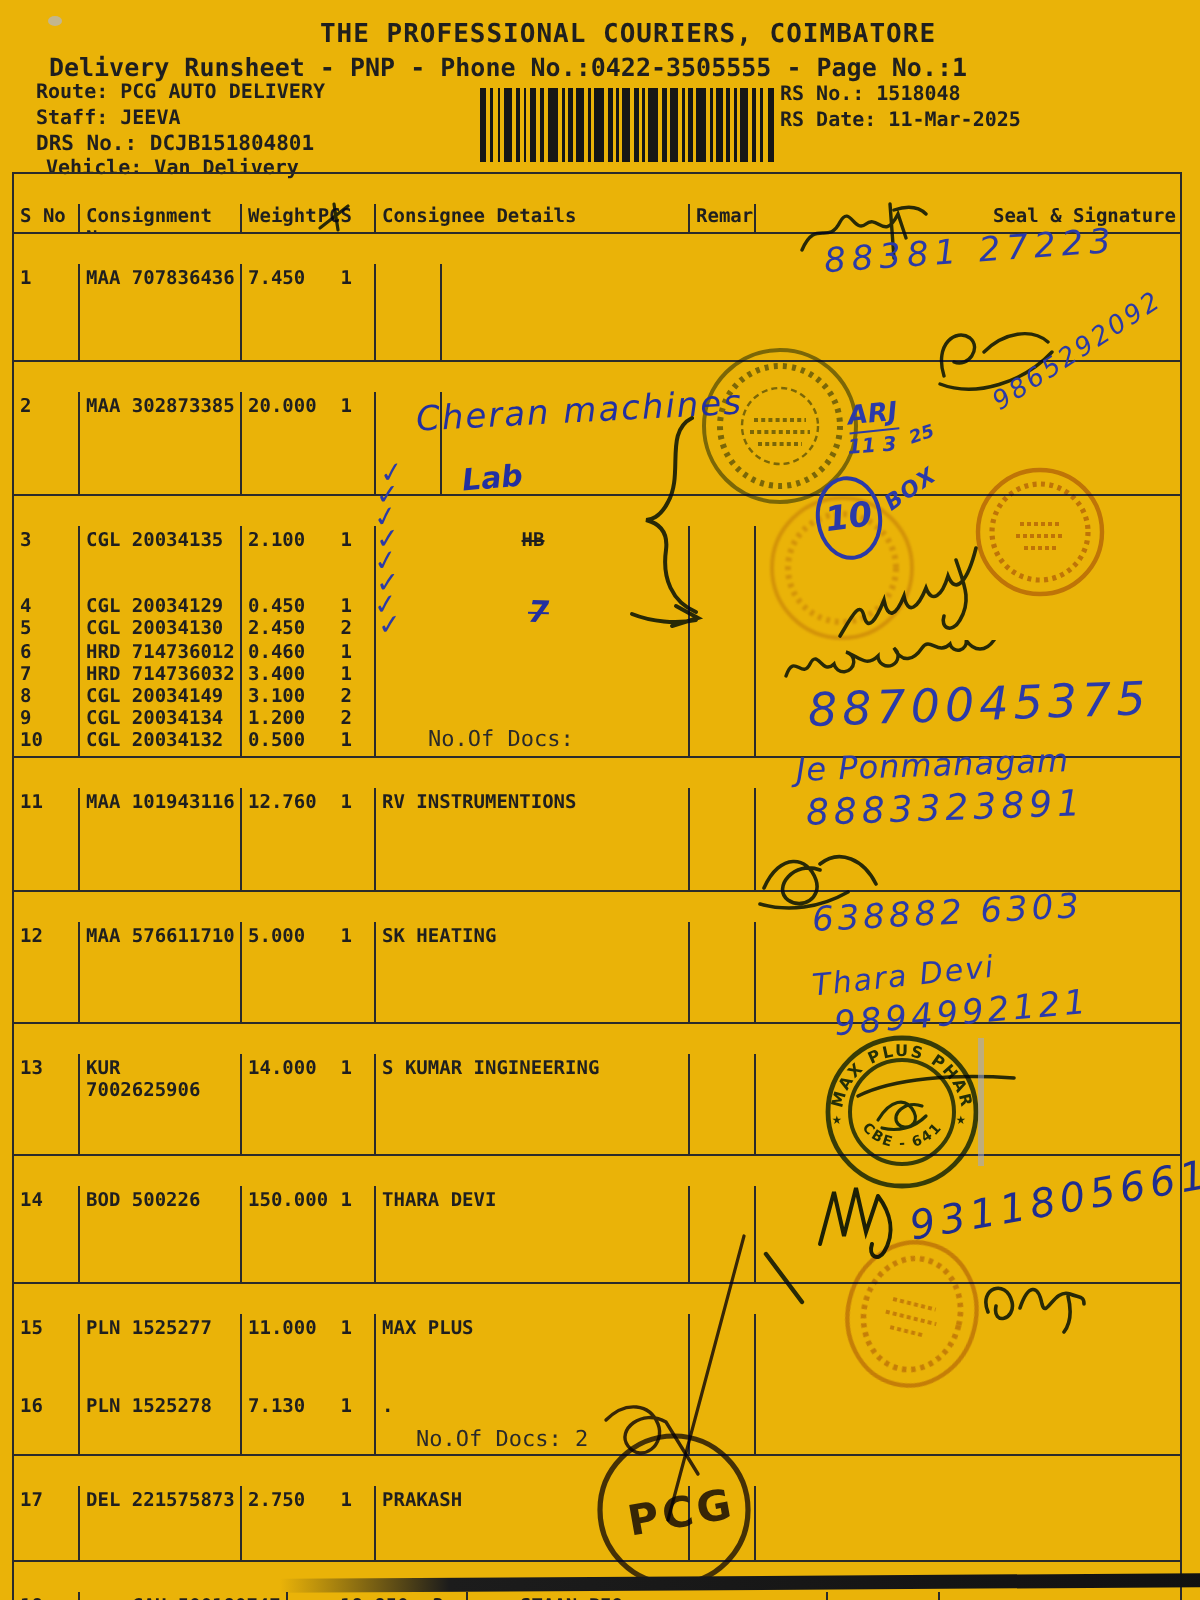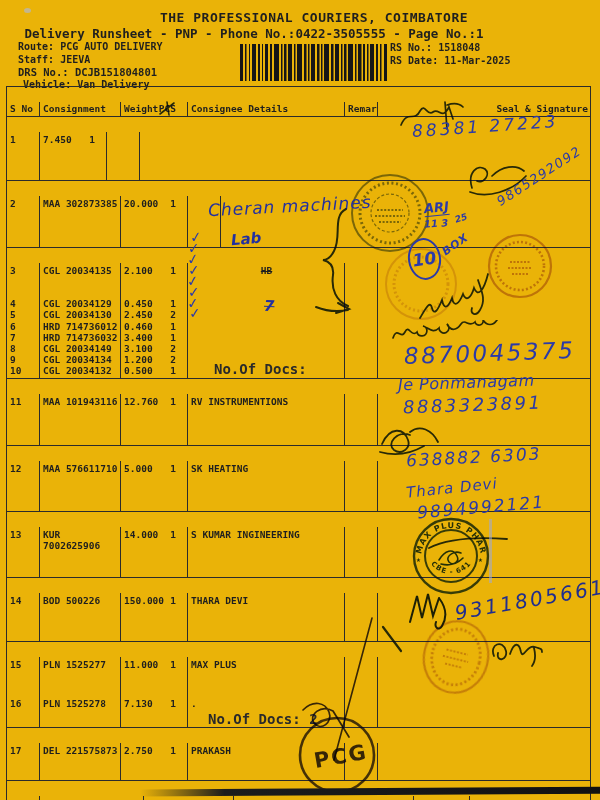--- a/index.html
+++ b/index.html
@@ -24,21 +24,21 @@
   .c { border-right:1.5px solid #2b2b2b; padding:2px 2px 0 3px; font-size:9.5px; font-weight:700; line-height:11.2px; overflow:hidden; }
   .c1{width:33px;} .c2{width:81px;} .c3{width:67px; display:flex;}
   .c4{width:157px;} .c5{width:33px;} .c6{flex:1; border-right:none;}
   .c3 .wt{} .c3 .pcs{ margin-left:auto; margin-right:9px; }
   .hdr .c { padding-top:1px; font-size:9.5px; }
   .hdr .c6 { text-align:right; }
   .stack .ln { display:flex; }
   .stack .ln .pcs { margin-left:auto; margin-right:9px; }
   .gap-after { margin-bottom:22px; }
   .gap-after15 { margin-bottom:28px; }
-  .docs-note { position:absolute; font-size:14px; font-weight:700; color:#2a2a2a; }
+  .docs-note { position:absolute; font-size:11px; font-weight:400; color:#2a2a2a; }
   .struck { text-decoration:line-through; }
   
   .ink { position:absolute; inset:0; pointer-events:none; }
   .hw { position:absolute; font-family:"DejaVu Sans", sans-serif; font-style:italic; color:#2b3aa8; white-space:nowrap; line-height:1; }
   .num { font-weight:500; }
   .svgink { position:absolute; mix-blend-mode:multiply; }
   .stamp { position:absolute; mix-blend-mode:multiply; }
   .check { position:absolute; color:#2b3aa8; font-size:14px; font-weight:700; font-family:"DejaVu Sans", sans-serif; }
   .circle10 { position:absolute; left:408px; top:238px; width:33px; height:42px; border:2.2px solid #2b3aa8; border-radius:50%; transform:rotate(-8deg); display:flex; align-items:center; justify-content:center; font-size:17px; font-weight:700; font-style:italic; color:#2b3aa8; font-family:"DejaVu Sans", sans-serif; }
   .foldline { position:absolute; left:489px; top:519px; width:2.5px; height:64px; background:#9aa8dc; opacity:.55; }
@@ -114,20 +114,21 @@
         <span class="wt">Weight</span>
         <span class="pcs">PCS</span>
       </div>
       <div class="c c4">Consignee Details</div>
       <div class="c c5">Remarks</div>
       <div class="c c6">Seal &amp; Signature</div>
     </div>
 
     <div class="trow" style="height:49px;">
       <div class="c c1">1</div>
+      <div class="c c2">MAA 707836436</div>
       <div class="c c3">
         <span class="wt">7.450</span>
         <span class="pcs">1</span>
       </div>
       <div class="c c5"></div>
       <div class="c c6"></div>
     </div>
 
     <div class="trow" style="height:52px;">
       <div class="c c1">2</div>

